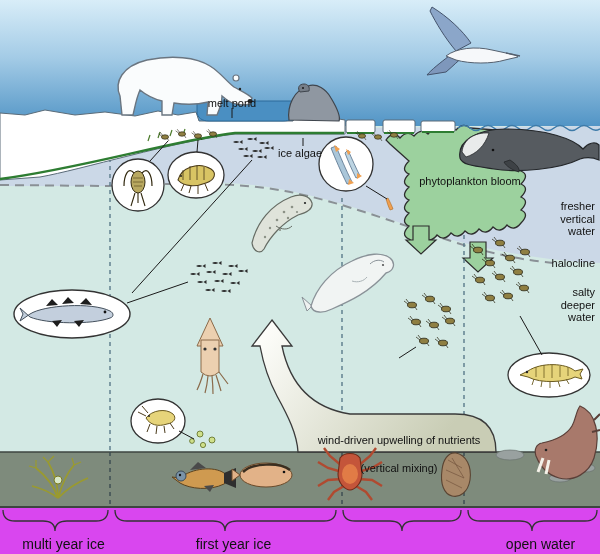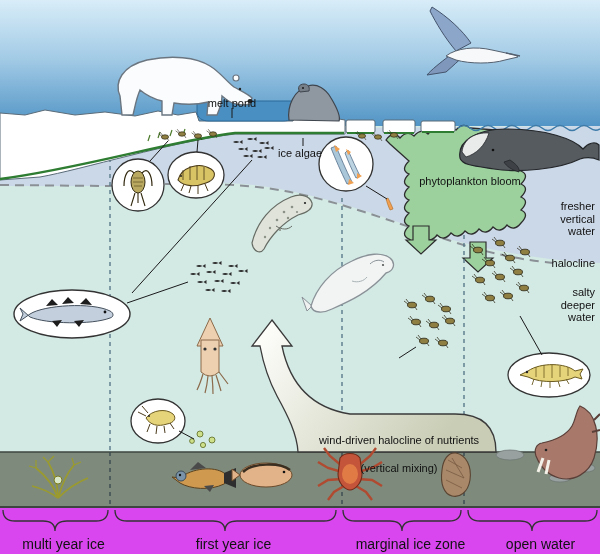--- a/index.html
+++ b/index.html
@@ -347,22 +347,21 @@
 vertical
 water</div>
 
 <div class="lbl right" style="right:5px;top:257px;width:70px;">halocline</div>
 
 <div class="lbl right" style="right:5px;top:286px;width:70px;">salty
 deeper
 water</div>
 
 <div class="lbl center upwell" style="left:303px;top:419px;width:192px;">
-  <span>wind-driven halocline of nutrients</span><br>
+  <span>wind-driven upwelling of nutrients</span><br>
   <span>(vertical mixing)</span>
 </div>
 
 <div class="zone-label" style="left:55px;top:536px;">multi year ice</div>
 <div class="zone-label" style="left:225px;top:536px;">first year ice</div>
-<div class="zone-label" style="left:402px;top:536px;">marginal ice zone</div>
 <div class="zone-label" style="left:532px;top:536px;">open water</div>
 
 </div>
 
 </body></html>

